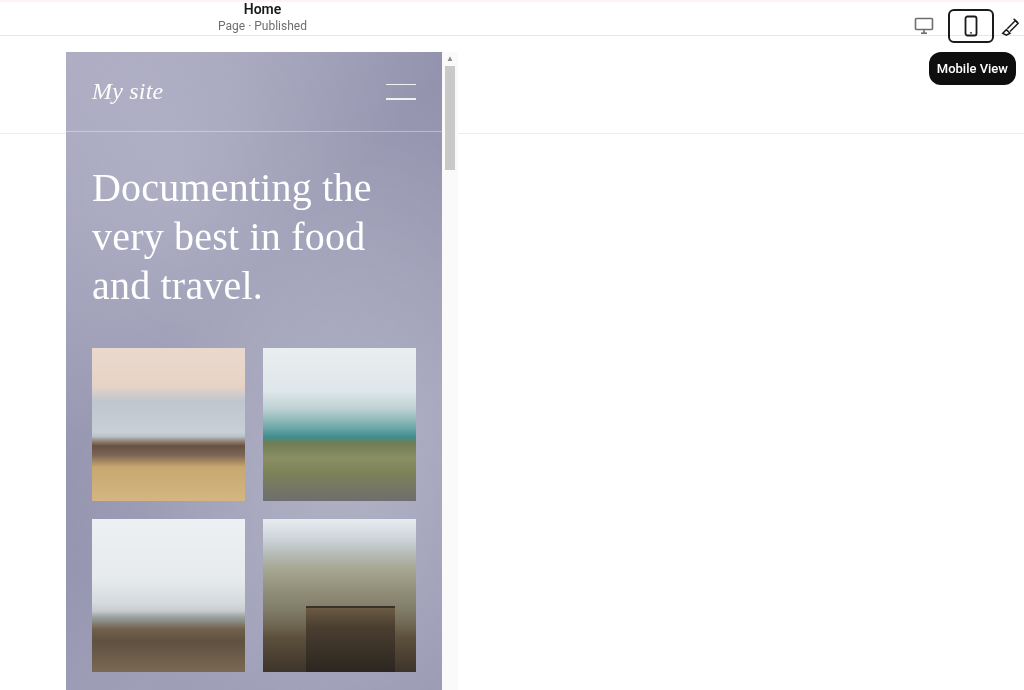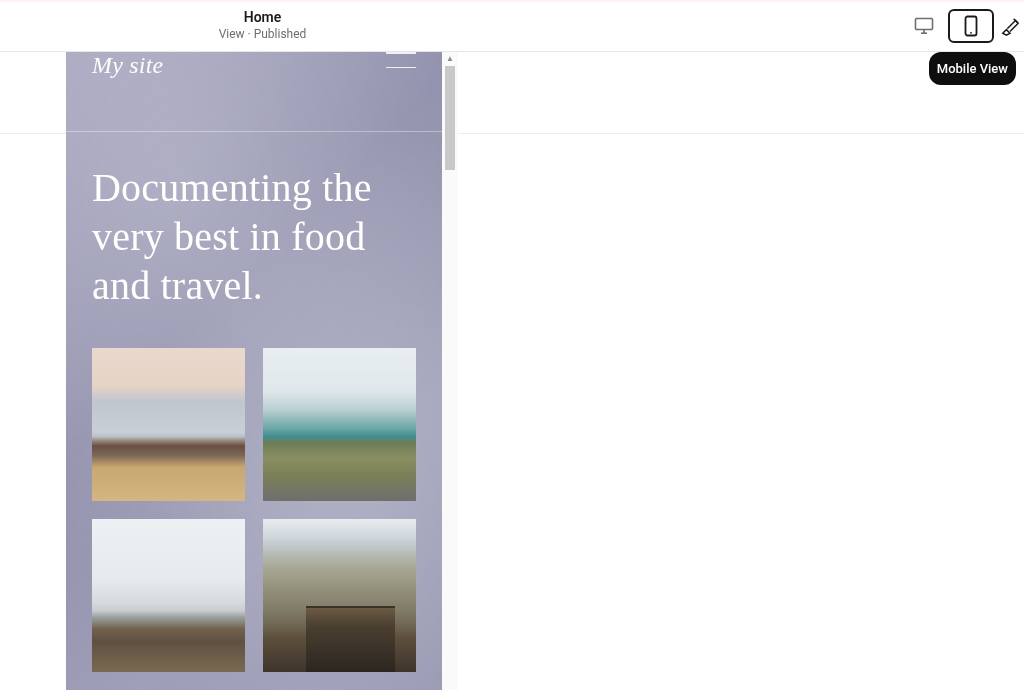--- a/index.html
+++ b/index.html
@@ -4,21 +4,21 @@
 <style>
   * { box-sizing: border-box; margin: 0; padding: 0; }
   html, body { width: 1024px; height: 690px; font-family: -apple-system, BlinkMacSystemFont, "Segoe UI", Roboto, Helvetica, Arial, sans-serif; background: #fff; overflow: hidden; }
 
   
   .top-hairline { position:absolute; top:0; left:0; right:0; height:2px; background:#fde6f0; opacity:.5; }
 
   
   .toolbar {
     position: relative;
-    height: 52px;
+    height: 36px;
     border-bottom: 1px solid #e6e6e6;
     display: flex;
     align-items: center;
     justify-content: center;
   }
   .toolbar .title-block { text-align: center; line-height: 1.25; position:absolute; left:180px; width:165px; }
   .toolbar .title { font-size: 14px; font-weight: 600; color:#1a1a1a; }
   .toolbar .subtitle { font-size: 12px; color:#6e6e6e; margin-top:1px; }
 
   .toolbar .right-controls {
@@ -96,21 +96,21 @@
   .mobile-bg {
     position:absolute; inset:0;
     background:
       radial-gradient(140% 120% at 30% 20%, rgba(255,255,255,0.22), rgba(255,255,255,0) 55%),
       radial-gradient(120% 120% at 80% 70%, rgba(255,255,255,0.18), rgba(255,255,255,0) 50%),
       linear-gradient(135deg, #a4a3bd 0%, #9191ad 40%, #9f9fb8 70%, #9494b0 100%);
   }
   .mobile-header {
     position:absolute; top:0; left:0; right:0;
     height:80px;
-    display:flex; align-items:flex-start; justify-content:space-between;
+    display:flex; align-items:center; justify-content:space-between;
     padding: 0 26px;
     border-bottom:1px solid rgba(255,255,255,0.35);
   }
   .site-title {
     font-family: Georgia, "Times New Roman", serif;
     font-style: italic;
     color:#fdfdfd;
     font-size:24px;
     letter-spacing:.2px;
   }
@@ -162,21 +162,21 @@
 
 </style>
 </head>
 <body>
 
 <div class="top-hairline"></div>
 
 <div class="toolbar">
   <div class="title-block">
     <div class="title">Home</div>
-    <div class="subtitle">View · Published</div>
+    <div class="subtitle">Page · Published</div>
   </div>
 
   <div class="right-controls">
     <div class="icon-btn">
       <svg width="20" height="18" viewBox="0 0 20 18" fill="none" stroke="currentColor" stroke-width="1.6">
         <rect x="1.5" y="1.5" width="17" height="11" rx="1"></rect>
         <line x1="7" y1="16.2" x2="13" y2="16.2"></line>
         <line x1="10" y1="12.5" x2="10" y2="16.2"></line>
       </svg>
     </div>

